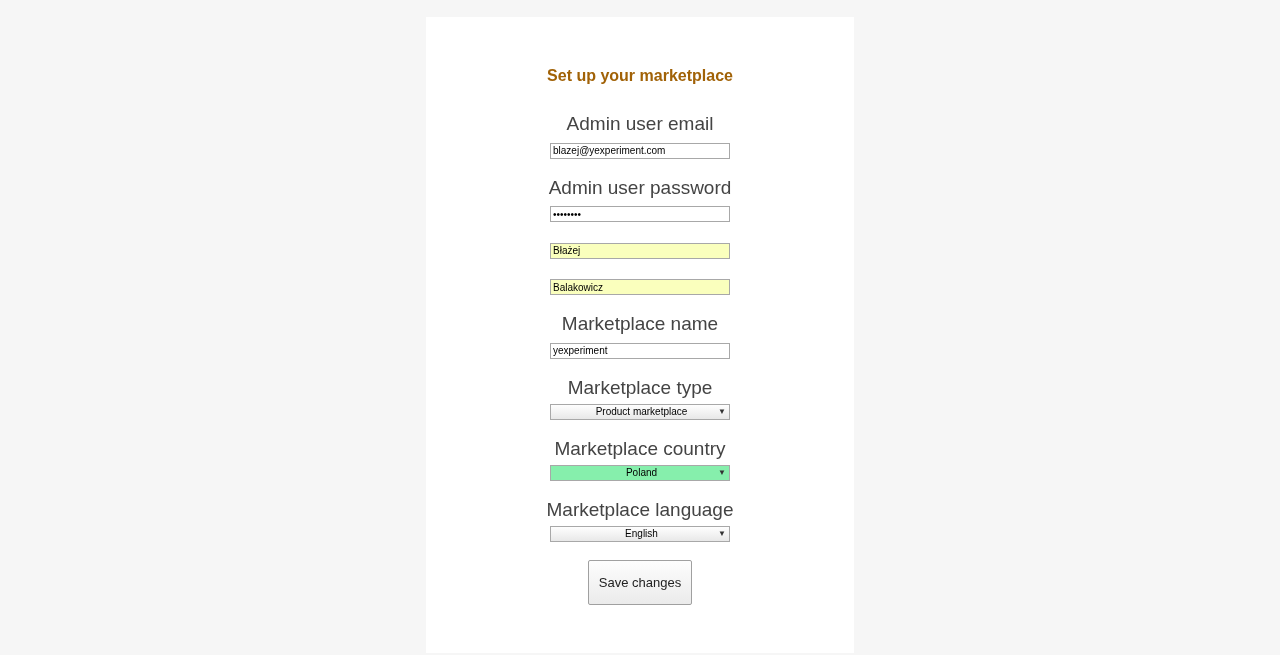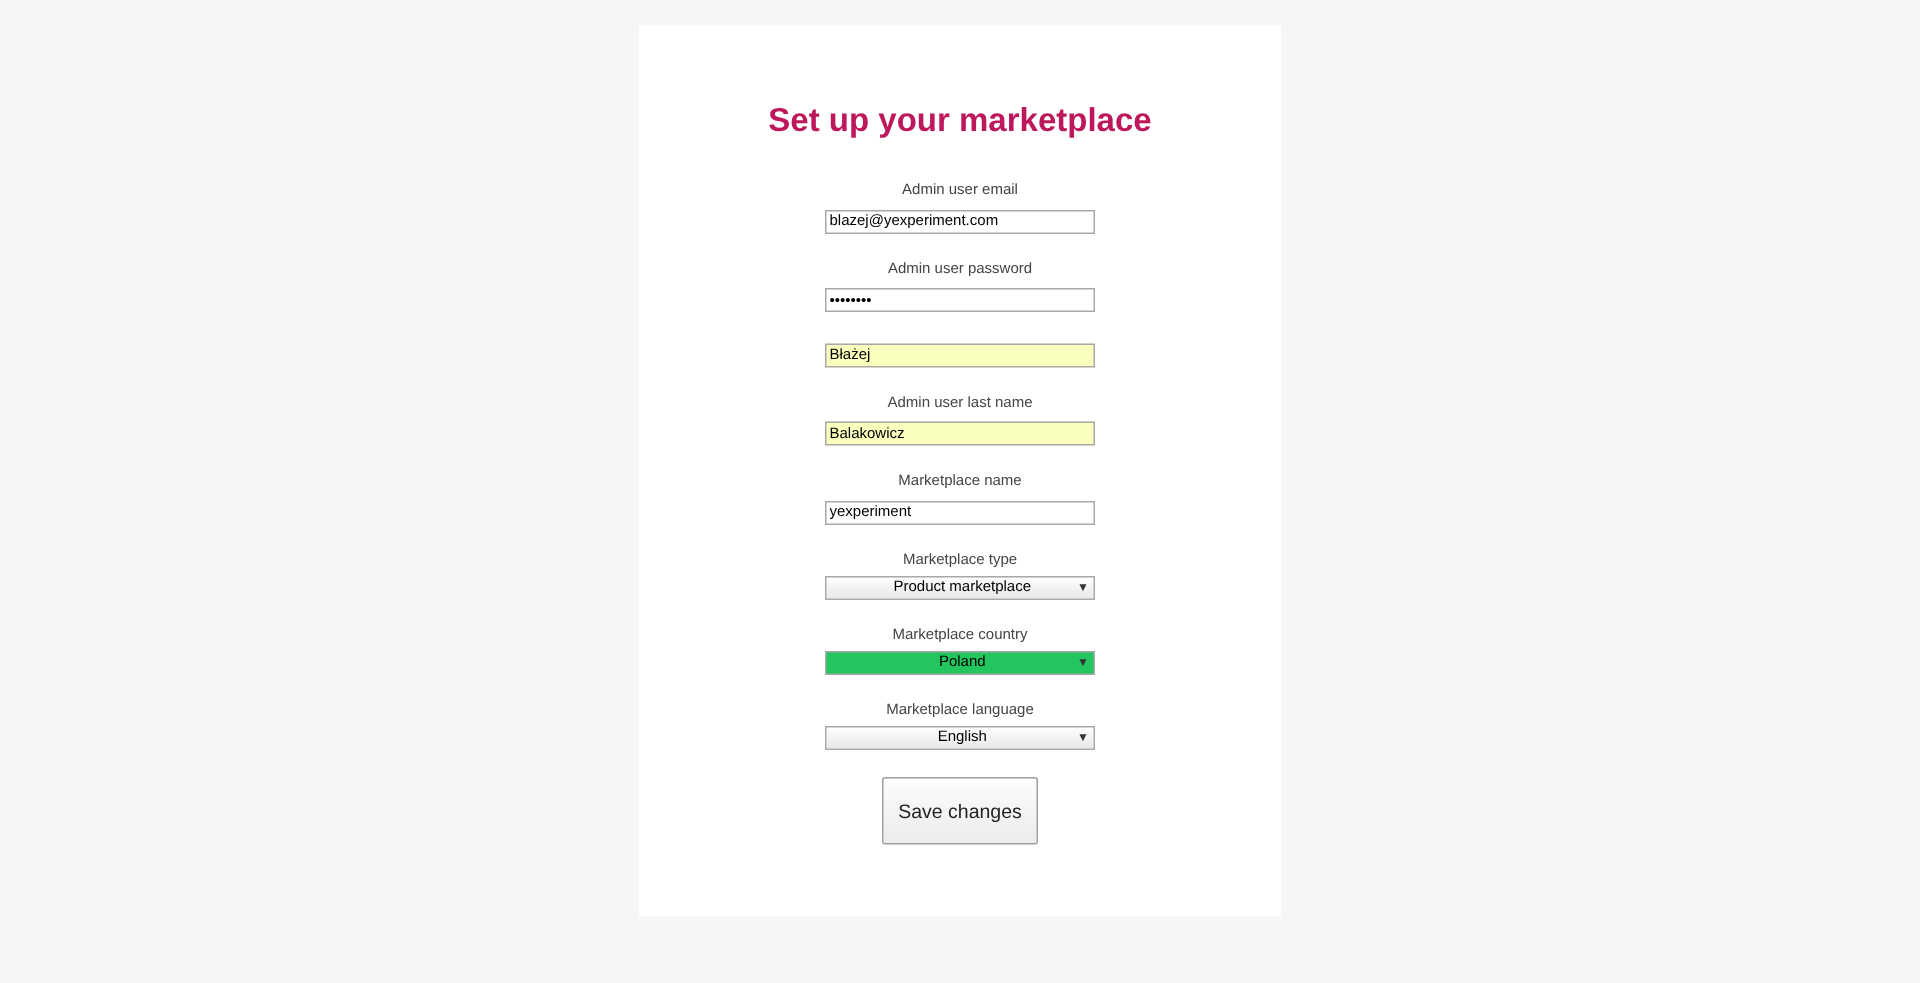--- a/index.html
+++ b/index.html
@@ -15,33 +15,33 @@
       overflow: hidden;
     }
     .card {
       background-color: #ffffff;
       width: 428px;
       margin: 17px auto 0 auto;
       padding: 50px 40px 48px 40px;
       text-align: center;
     }
     .page-title {
-      font-size: 22px;
+      font-size: 16px;
       font-weight: 700;
-      color: #be185d;
+      color: #a16207;
       margin-bottom: 28px;
     }
     .field-group {
       margin-bottom: 18px;
     }
     .field-group:last-of-type {
     }
     .field-label {
       display: block;
-      font-size: 10px;
+      font-size: 19px;
       color: #444444;
       margin-bottom: 5px;
     }
     .text-input {
       width: 180px;
       height: 16px;
       font-size: 10px;
       font-family: Arial, sans-serif;
       padding: 1px 2px;
       border: 1px solid #a8a8a8;
@@ -61,21 +61,21 @@
       border: 1px solid #a8a8a8;
       background: linear-gradient(#fefefe, #e8e8e8);
       font-size: 10px;
       font-family: Arial, sans-serif;
       text-align: center;
       line-height: 14px;
       padding-left: 3px;
       cursor: default;
     }
     .select-wrap.autofill {
-      background: #22c55e;
+      background: #86efac;
     }
     .select-wrap .arrow {
       position: absolute;
       right: 3px;
       top: 0;
       font-size: 8px;
       line-height: 14px;
       color: #333333;
     }
     .save-btn {
@@ -104,21 +104,20 @@
   <div class="field-group">
     <label class="field-label">Admin user password</label>
     <input type="password" class="text-input" value="••••••••" style="">
   </div>
 
   <div class="field-group">
     <input type="text" class="text-input autofill" value="Błażej" style="">
   </div>
 
   <div class="field-group">
-    <label class="field-label">Admin user last name</label>
     <input type="text" class="text-input autofill" value="Balakowicz" style="">
   </div>
 
   <div class="field-group">
     <label class="field-label">Marketplace name</label>
     <input type="text" class="text-input" value="yexperiment" style="">
   </div>
 
   <div class="field-group">
     <label class="field-label">Marketplace type</label>

